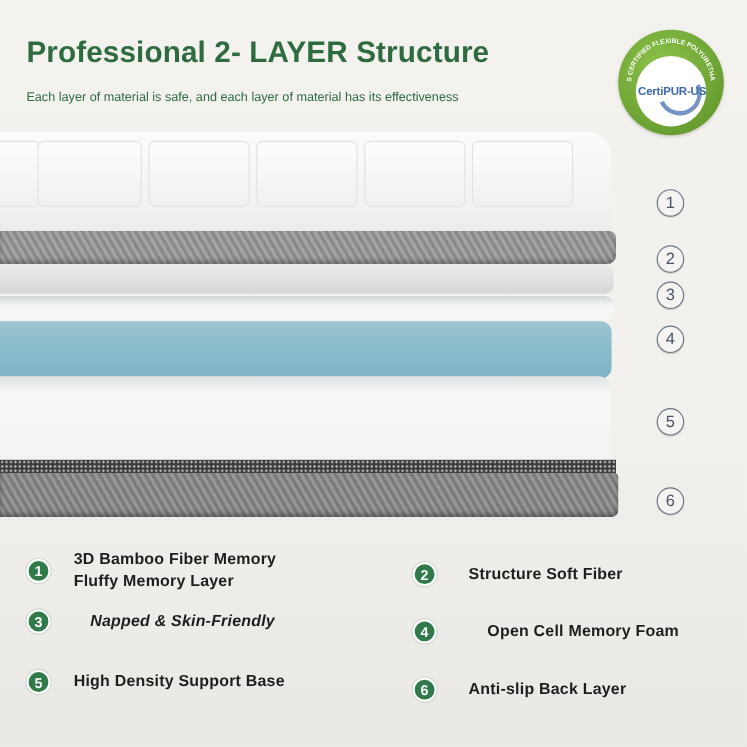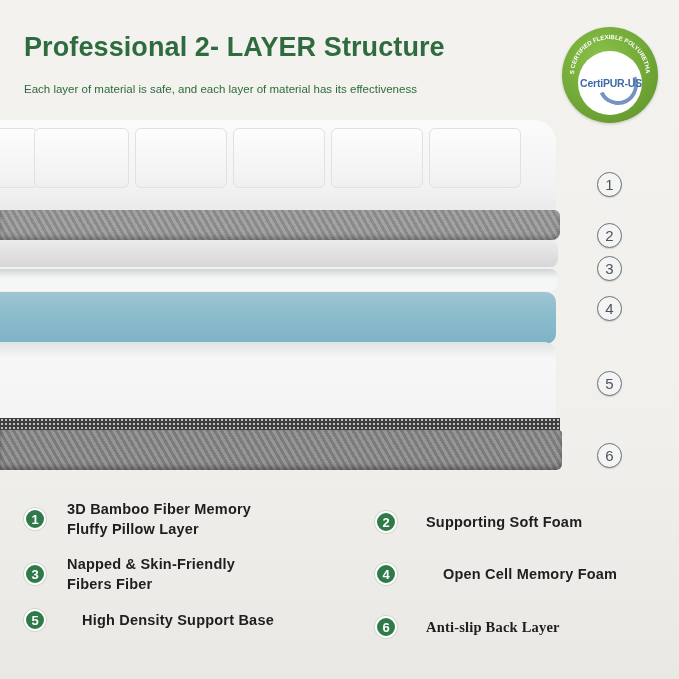--- a/index.html
+++ b/index.html
@@ -156,41 +156,40 @@
 <div class="num-outline" style="top:223px;">2</div>
 <div class="num-outline" style="top:256px;">3</div>
 <div class="num-outline" style="top:296px;">4</div>
 <div class="num-outline" style="top:371px;">5</div>
 <div class="num-outline" style="top:443px;">6</div>
 
 <div class="legend-item" style="left:24px;top:499px;">
   <div class="num-badge">1</div>
   <div style="margin-left:21px;">
     <div class="legend-text">3D Bamboo Fiber Memory</div>
-    <div class="legend-text">Fluffy Pillow Layer</div>
+    <div class="legend-text">Fluffy Memory Layer</div>
   </div>
 </div>
 <div class="legend-item" style="left:24px;top:554px;">
   <div class="num-badge">3</div>
-  <div style="margin-left:21px;">
+  <div style="margin-left:36px;font-style:italic;">
     <div class="legend-text">Napped &amp; Skin-Friendly</div>
-    <div class="legend-text">Fibers Fiber</div>
   </div>
 </div>
 <div class="legend-item" style="left:24px;top:609px;">
   <div class="num-badge">5</div>
-  <div style="margin-left:36px;">
+  <div style="margin-left:21px;">
     <div class="legend-text">High Density Support Base</div>
   </div>
 </div>
 
 <div class="legend-item" style="left:375px;top:511px;">
   <div class="num-badge">2</div>
-  <div style="margin-left:29px;" class="legend-text">Supporting Soft Foam</div>
+  <div style="margin-left:29px;" class="legend-text">Structure Soft Fiber</div>
 </div>
 <div class="legend-item" style="left:375px;top:563px;">
   <div class="num-badge">4</div>
   <div style="margin-left:46px;" class="legend-text">Open Cell Memory Foam</div>
 </div>
 <div class="legend-item" style="left:375px;top:616px;">
   <div class="num-badge">6</div>
-  <div style="margin-left:29px;font-family:Liberation Serif, serif;" class="legend-text">Anti-slip Back Layer</div>
+  <div style="margin-left:29px;" class="legend-text">Anti-slip Back Layer</div>
 </div>
 
 </body></html>

